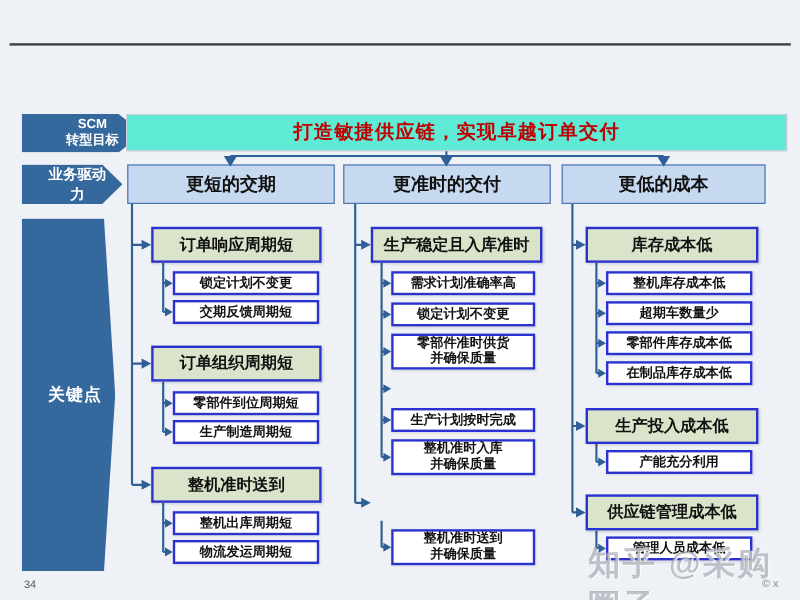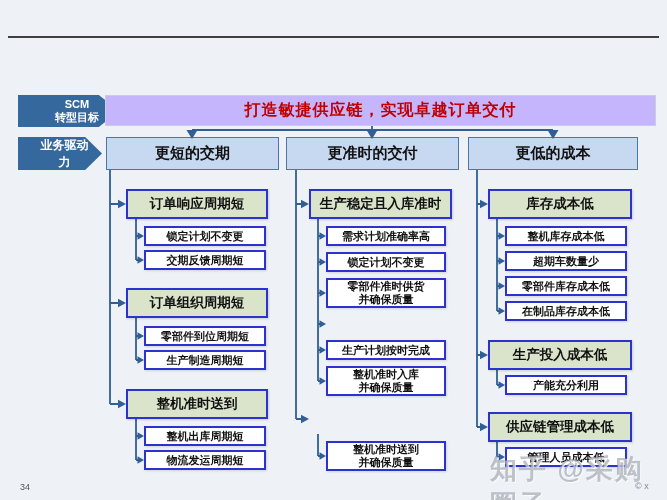--- a/index.html
+++ b/index.html
@@ -18,21 +18,21 @@
     display:flex;flex-direction:column;align-items:center;justify-content:center;text-align:center;
     clip-path:polygon(0 0,80% 0,100% 50%,80% 100%,0 100%);
     padding-left:17px;
   }
   .side-arrow.tall{clip-path:polygon(0 0,88% 0,100% 50%,88% 100%,0 100%);}
   .scm{left:18px;top:95px;width:84px;height:32px;font-size:11px;line-height:1.2;}
   .driver{left:18px;top:137px;width:84px;height:33px;font-size:12px;padding-right:8px;box-sizing:border-box;}
   .keypoint{left:18px;top:182px;width:78px;height:294px;font-size:14px;letter-spacing:1px;padding-right:6px;box-sizing:border-box;}
   .banner{
     position:absolute;left:105px;top:95px;width:551px;height:31px;box-sizing:border-box;
-    background:#c4b5fd;border:1px solid #c9ced8;
+    background:#5eead4;border:1px solid #c9ced8;
     display:flex;align-items:center;justify-content:center;
     color:var(--bannerRed,#c00000);font-size:16px;font-weight:bold;letter-spacing:1px;
   }
   .hdr{
     position:absolute;height:33px;box-sizing:border-box;
     background:var(--headerFill,#c7d9f0);border:1.5px solid var(--headerBorder,#4a76ad);
     display:flex;align-items:center;justify-content:center;
     font-size:15px;font-weight:bold;color:#111;
   }
   .gbox{
@@ -64,20 +64,21 @@
 
 <div class="slide">
 
   <div class="rule"></div>
 
   <div class="side-arrow scm">
     <span>SCM</span>
     <span>转型目标</span>
   </div>
   <div class="side-arrow driver">业务驱动力</div>
+  <div class="side-arrow tall keypoint">关键点</div>
 
   <div class="banner">打造敏捷供应链，实现卓越订单交付</div>
 
   <div class="hdr" style="left:106px;top:137px;width:173px">更短的交期</div>
   <div class="hdr" style="left:286px;top:137px;width:173px">更准时的交付</div>
   <div class="hdr" style="left:468px;top:137px;width:170px">更低的成本</div>
 
   <svg class="connectors" width="667" height="500" viewBox="0 0 667 500">
     <path fill="none" stroke="#2f5f96" stroke-width="1.8" d="
       M372,126 V130 M192,130 H553

